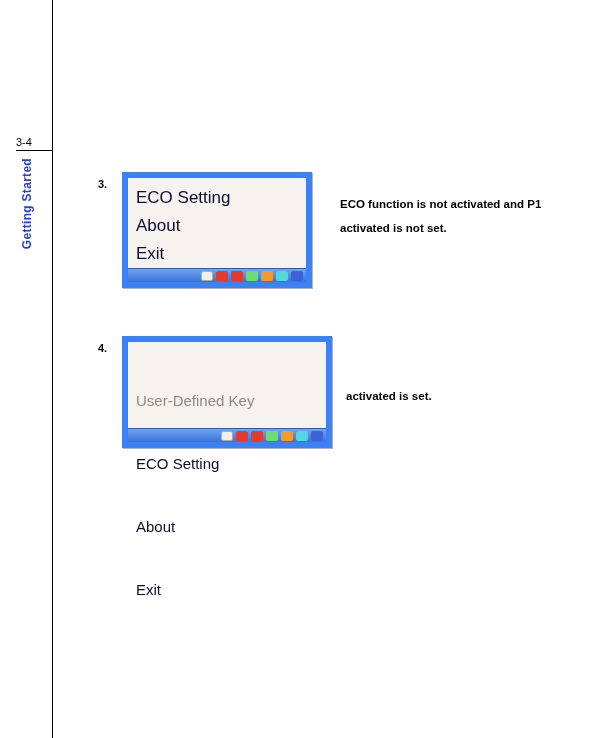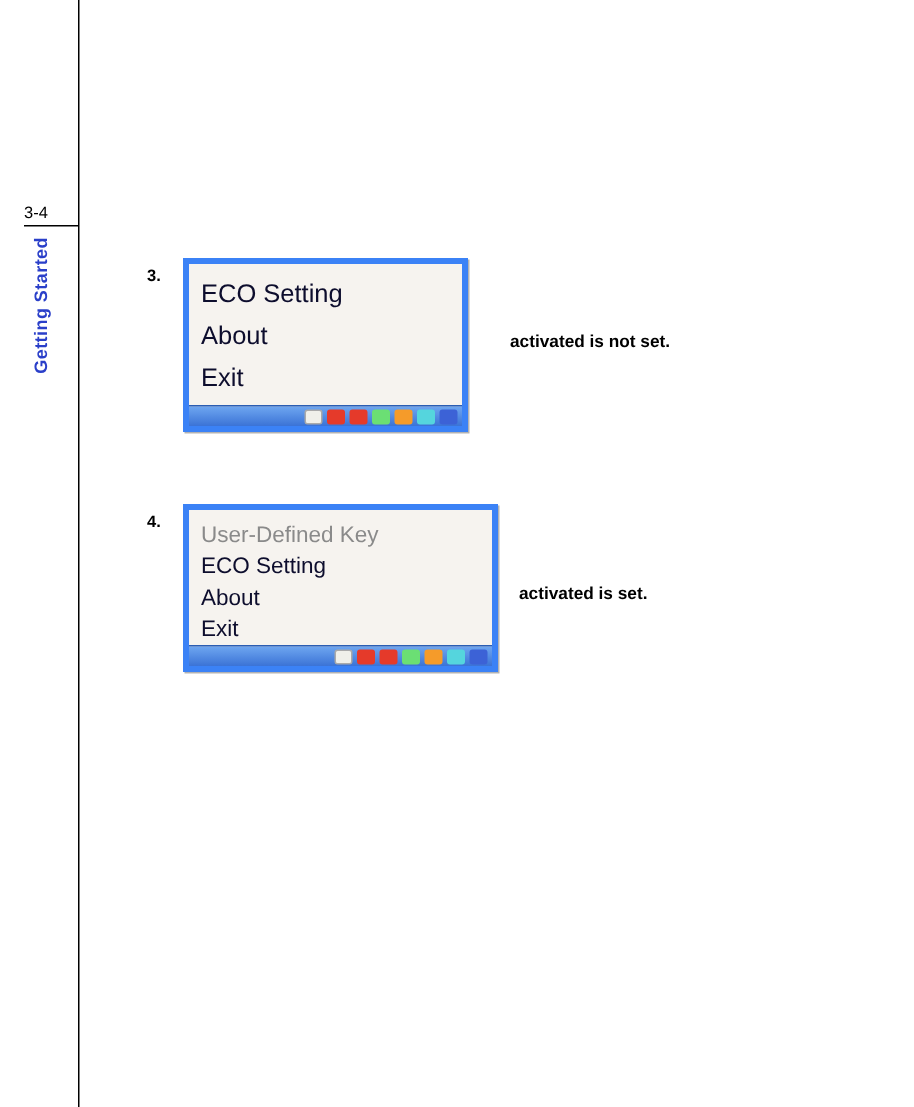--- a/index.html
+++ b/index.html
@@ -63,36 +63,36 @@
   .row-3 { top: 172px; }
   .row-4 { top: 336px; }
   .step-num {
     font-size: 11px;
     font-weight: bold;
     color: #000;
     width: 24px;
     padding-top: 6px;
   }
   .menu-shot {
-    border: 4px solid #3b82f6;
+    border: 6px solid #3b82f6;
     background: #f6f3ef;
     position: relative;
     padding: 6px 8px 4px 8px;
     box-shadow: 1px 1px 0 rgba(0,0,0,0.3);
   }
   .menu-3 { width: 190px; height: 116px; }
   .menu-4 { width: 210px; height: 112px; }
   .menu-item {
     font-family: "Trebuchet MS", Verdana, sans-serif;
     font-size: 17px;
     color: #0d0d2d;
     line-height: 1.65;
     white-space: nowrap;
   }
-  .menu-4 .menu-item { line-height: 1.4; font-size: 15px; }
+  .menu-4 .menu-item { line-height: 1.4; font-size: 15px; margin-top: 42px; }
   .menu-item.grey { color: #8a8a8a; }
   .tray {
     position: absolute;
     left: 0;
     right: 0;
     bottom: 0;
     height: 14px;
     display: flex;
     align-items: center;
     justify-content: flex-end;
@@ -144,21 +144,21 @@
         <span class="ic ic-w"></span>
         <span class="ic ic-r"></span>
         <span class="ic ic-r"></span>
         <span class="ic ic-g"></span>
         <span class="ic ic-o"></span>
         <span class="ic ic-t"></span>
         <span class="ic ic-b"></span>
       </div>
     </div>
     <div class="caption">
-      <br>
+      <span>ECO function is not activated and P1</span><br>
       <span>activated is not set.</span>
     </div>
   </div>
 
   <div class="row row-4">
     <div class="step-num">4.</div>
     <div class="menu-shot menu-4">
       <div class="menu-item grey">User-Defined Key</div>
       <div class="menu-item">ECO Setting</div>
       <div class="menu-item">About</div>

